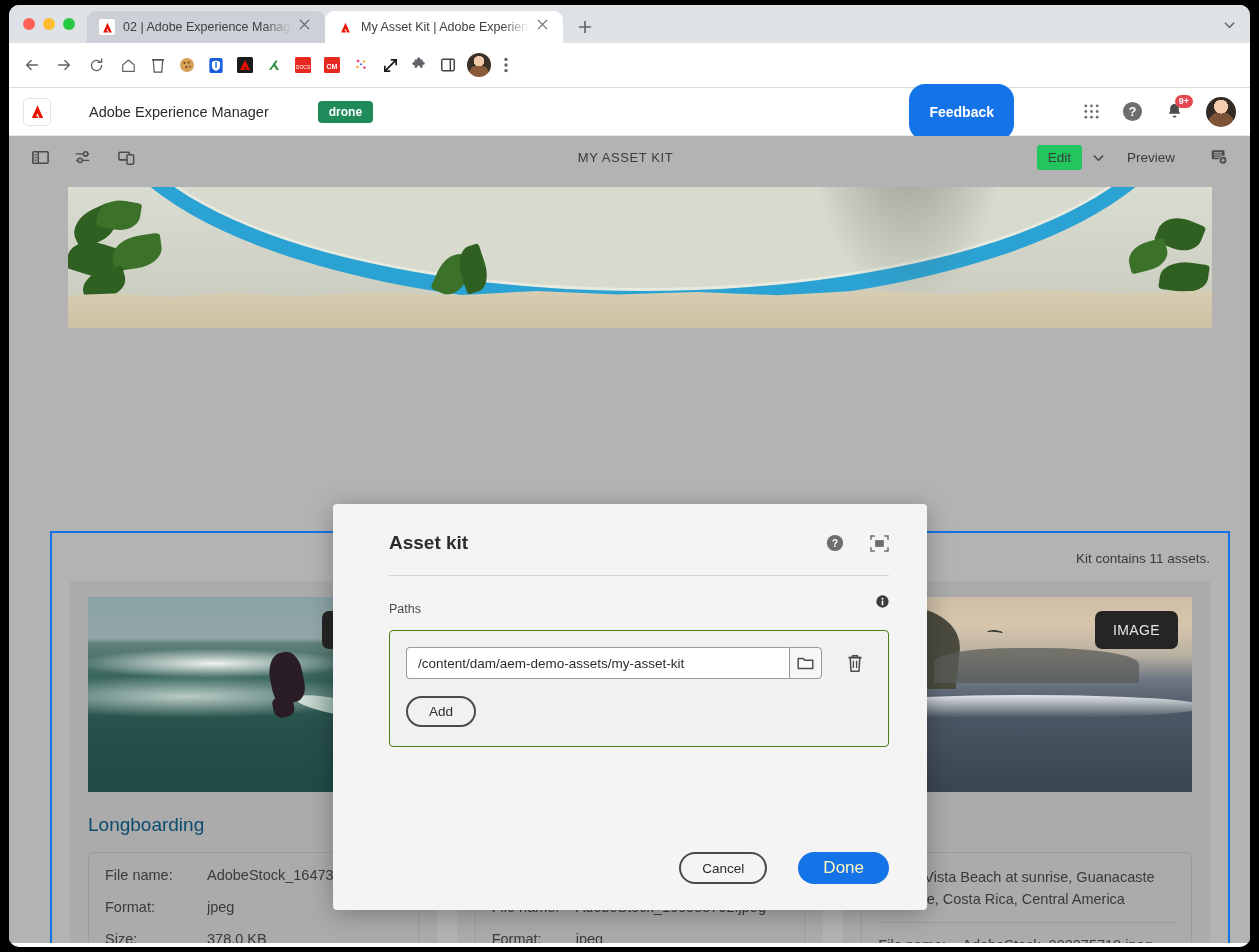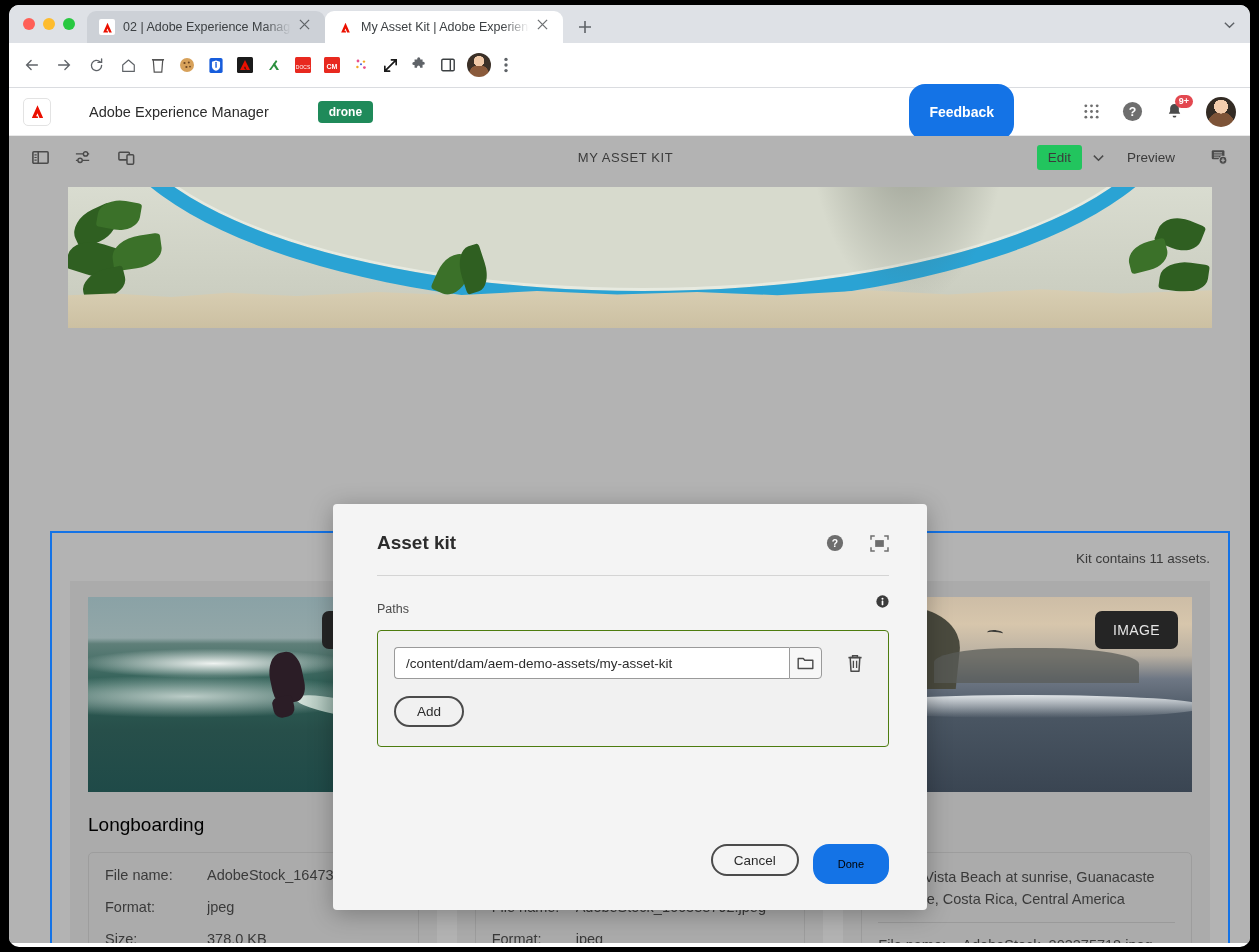--- a/index.html
+++ b/index.html
@@ -212,21 +212,21 @@
     min-width: 0;
   }
   .card-imgwrap { position: relative; width: 100%; height: 195px; overflow: hidden; }
   .img-badge {
     position: absolute; right: 14px; top: 14px;
     background: #252525; color: #e6e6e6;
     font-size: 14px; padding: 11px 18px; border-radius: 7px;
     letter-spacing: .4px;
     text-align: center;
   }
-  .card-title { font-size: 19px; color: #000000; margin: 22px 0 0 0; font-weight: normal; }
+  .card-title { font-size: 19px; color: #0c4a6e; margin: 22px 0 0 0; font-weight: normal; }
   .meta-box {
     margin-top: 16px; border: 1px solid #9d9d9d; border-radius: 5px;
     padding: 14px 16px 16px 16px;
   }
   .meta-desc { font-size: 14.5px; color: #3a3a3a; line-height: 1.5; padding-bottom: 11px; border-bottom: 1px solid #9a9a9a; margin-bottom: 14px; }
   .meta-row { display: flex; gap: 10px; margin-bottom: 16px; font-size: 14.5px; color: #3a3a3a; }
   .meta-row:last-child { margin-bottom: 0; }
   .meta-k { flex: 0 0 92px; }
   .meta-v { flex: 1 1 auto; white-space: nowrap; overflow: hidden; }
   .card.narrow .meta-k { flex: 0 0 74px; }
@@ -278,21 +278,21 @@
   }
 
   
   .modal-wrap { position: absolute; inset: 0; }
   .modal {
     position: absolute; left: 324px; top: 326px;
     width: 594px; height: 406px;
     background: #f4f4f4;
     box-shadow: 0 4px 24px rgba(0,0,0,.28);
     border-radius: 4px;
-    padding: 28px 38px 0 44px;
+    padding: 28px 38px 0 56px;
     display: flex; flex-direction: column;
   }
   .modal-head { display: flex; align-items: center; }
   .modal-title { font-size: 19px; font-weight: bold; color: #2c2c2c; }
   .modal-head-icons { margin-left: auto; display: flex; align-items: center; gap: 26px; }
   .mhi { color: #6e6e6e; display: flex; align-items:center; justify-content:center; }
   .modal-rule { height: 1px; background: #d4d4d4; margin: 21px 0 0 0; }
   .modal-body { position: relative; padding-top: 26px; }
   .info-i { position: absolute; right: 0; top: 18px; color: #4b4b4b; }
   .field-label { font-size: 12.5px; color: #4b4b4b; margin-bottom: 14px; }
@@ -317,29 +317,29 @@
     display: flex; align-items: center; justify-content: center;
     color: #4b4b4b; cursor: pointer;
   }
   .add-btn {
     margin-top: 17px; height: 31px; padding: 0 21px;
     border: 2px solid #4b4b4b; border-radius: 16px; background: transparent;
     font-size: 13.5px; color: #2c2c2c; cursor: pointer; font-family: inherit;
   }
   .modal-footer {
     margin-top: auto; padding-bottom: 26px;
-    display: flex; justify-content: flex-end; gap: 14px;
+    display: flex; justify-content: flex-end; gap: 31px;
   }
   .btn-cancel {
     height: 32px; padding: 0 21px; border: 2px solid #4b4b4b; border-radius: 16px;
     background: transparent; font-size: 13.5px; color: #2c2c2c; cursor: pointer; font-family: inherit;
   }
   .btn-done {
-    height: 40px; padding: 0 25px; border: none; border-radius: 16px;
-    background: #1473e6; font-size: 11px; color: #000000; cursor: pointer; font-family: inherit;
+    height: 32px; padding: 0 25px; border: none; border-radius: 16px;
+    background: #1473e6; font-size: 17px; color: #fef9c3; cursor: pointer; font-family: inherit;
   }
 </style>
 </head>
 <body>
 
 <div class="window">
 
   <div class="tabstrip">
     <div class="traffic">
       <div class="dot red"></div>

